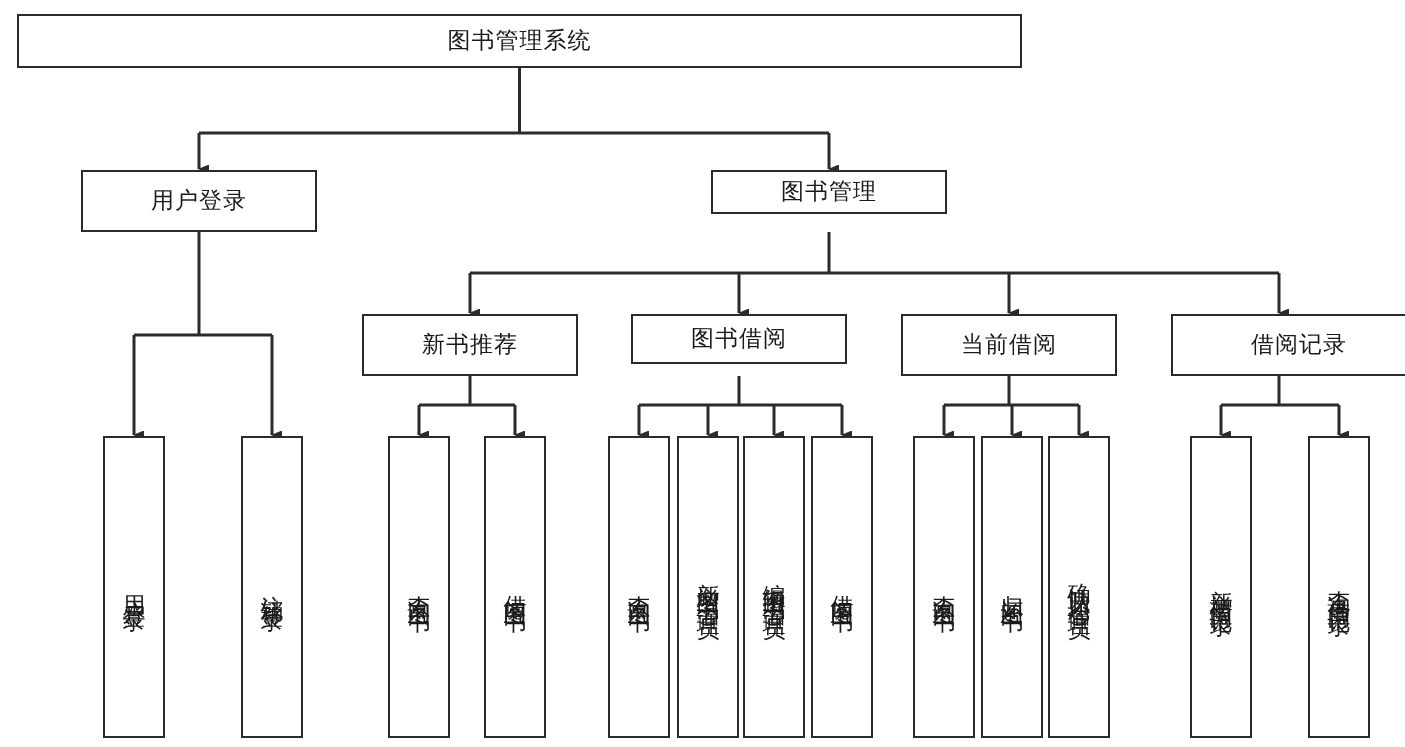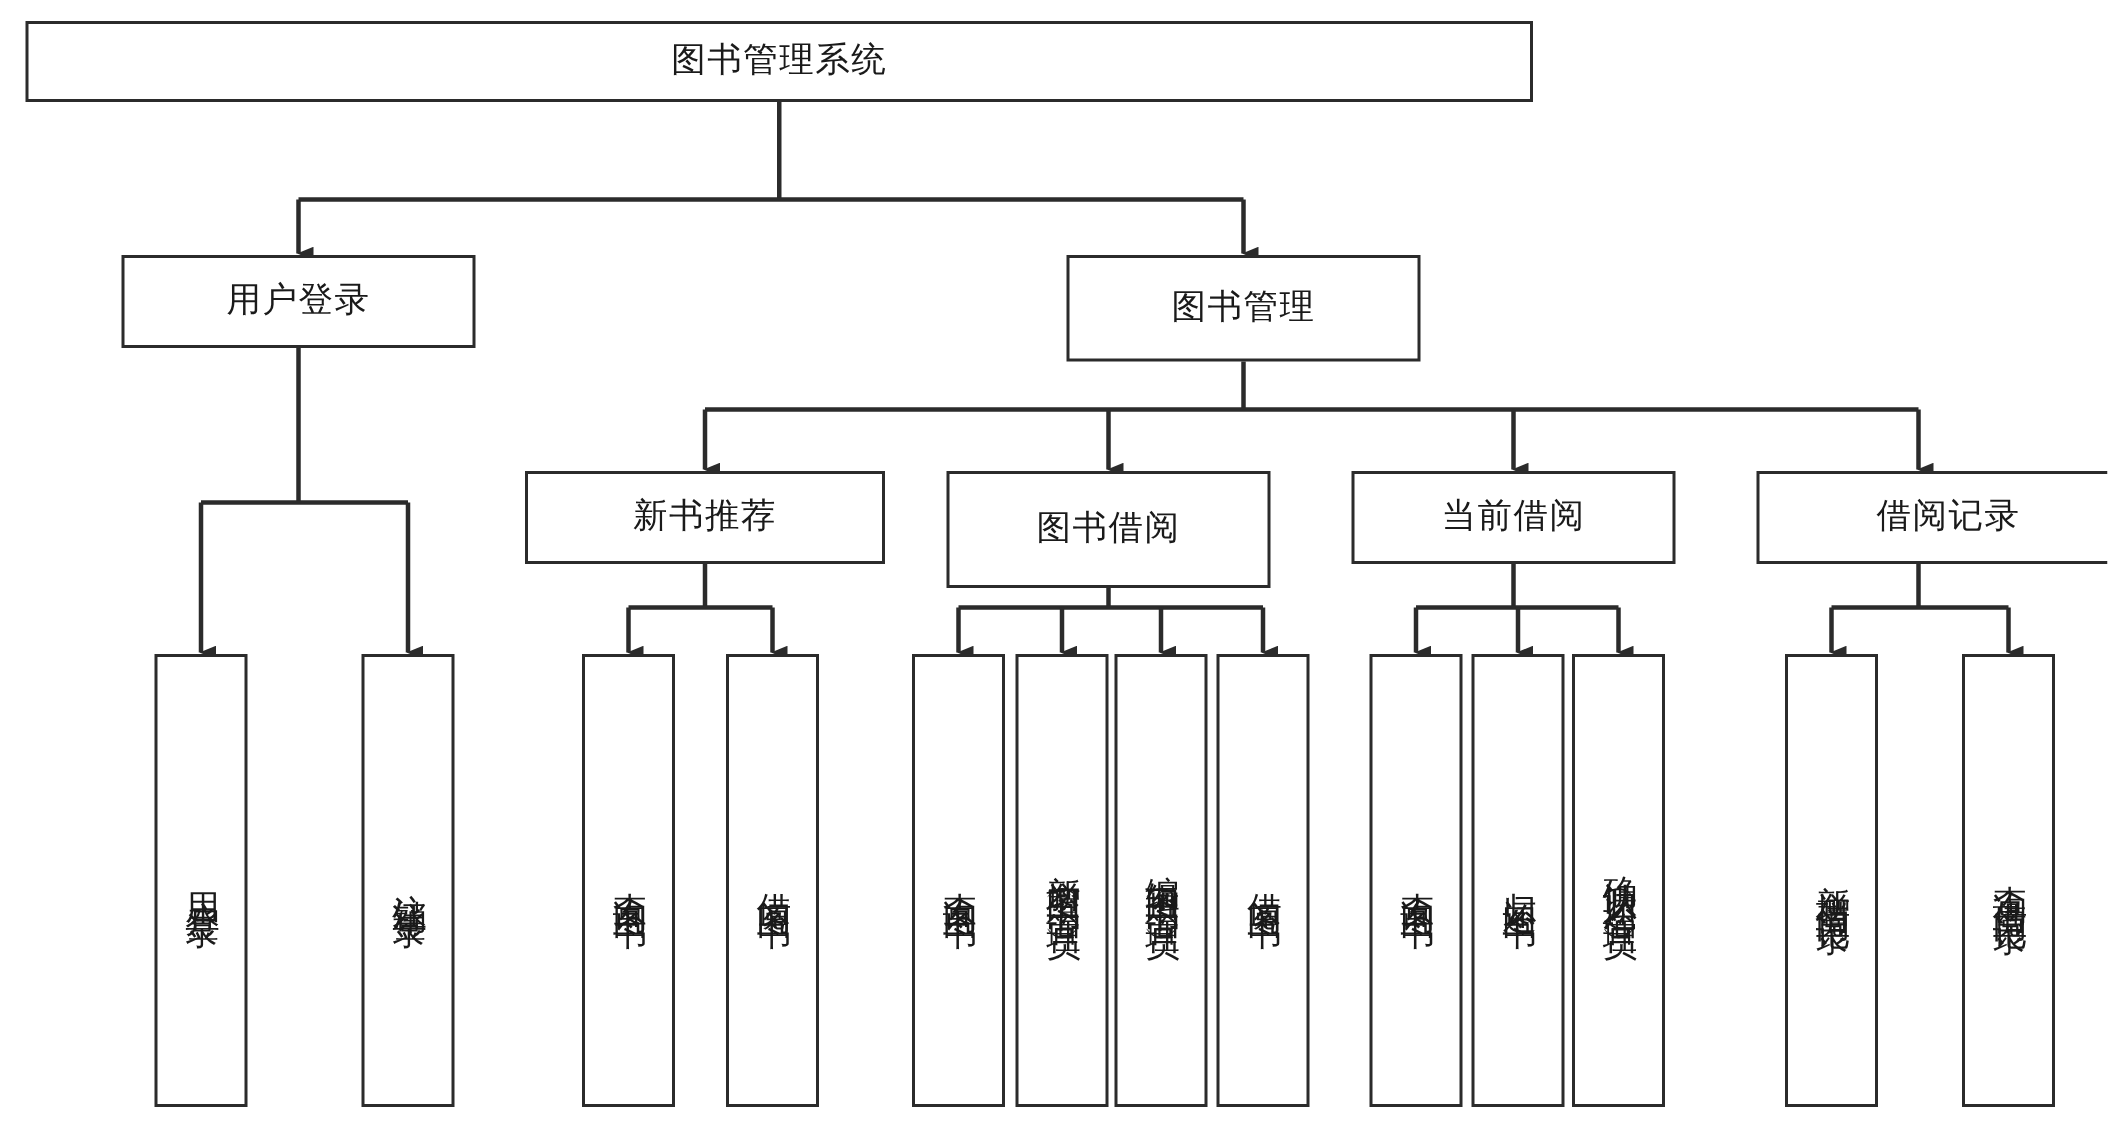--- a/index.html
+++ b/index.html
@@ -114,27 +114,27 @@
       </g>
   </svg>
 
   <div id="nodes">
       <div class="node horiz" style="left: 17px; top: 14px; width: 1005px; height: 54px; border-color: rgb(43, 43, 43); background: rgb(255, 255, 255); color: rgb(26, 26, 26);">
         <span class="hlabel">图书管理系统</span>
       </div>
       <div class="node horiz" style="left: 81px; top: 170px; width: 236px; height: 62px; border-color: rgb(43, 43, 43); background: rgb(255, 255, 255); color: rgb(26, 26, 26);">
         <span class="hlabel">用户登录</span>
       </div>
-      <div class="node horiz" style="left: 711px; top: 170px; width: 236px; height: 71px; border-color: rgb(43, 43, 43); background: rgb(255, 255, 255); color: rgb(26, 26, 26);">
+      <div class="node horiz" style="left: 711px; top: 170px; width: 236px; height: 44px; border-color: rgb(43, 43, 43); background: rgb(255, 255, 255); color: rgb(26, 26, 26);">
         <span class="hlabel">图书管理</span>
       </div>
-      <div class="node horiz" style="left: 350px; top: 314px; width: 240px; height: 62px; border-color: rgb(43, 43, 43); background: rgb(255, 255, 255); color: rgb(26, 26, 26);">
+      <div class="node horiz" style="left: 362px; top: 314px; width: 216px; height: 62px; border-color: rgb(43, 43, 43); background: rgb(255, 255, 255); color: rgb(26, 26, 26);">
         <span class="hlabel">新书推荐</span>
       </div>
-      <div class="node horiz" style="left: 631px; top: 314px; width: 216px; height: 78px; border-color: rgb(43, 43, 43); background: rgb(255, 255, 255); color: rgb(26, 26, 26);">
+      <div class="node horiz" style="left: 631px; top: 314px; width: 216px; height: 50px; border-color: rgb(43, 43, 43); background: rgb(255, 255, 255); color: rgb(26, 26, 26);">
         <span class="hlabel">图书借阅</span>
       </div>
       <div class="node horiz" style="left: 901px; top: 314px; width: 216px; height: 62px; border-color: rgb(43, 43, 43); background: rgb(255, 255, 255); color: rgb(26, 26, 26);">
         <span class="hlabel">当前借阅</span>
       </div>
       <div class="node horiz" style="left: 1171px; top: 314px; width: 256px; height: 62px; border-color: rgb(43, 43, 43); background: rgb(255, 255, 255); color: rgb(26, 26, 26);">
         <span class="hlabel">借阅记录</span>
       </div>
       <div class="node vert" style="left: 103px; top: 436px; width: 62px; height: 302px; border-color: rgb(43, 43, 43); background: rgb(255, 255, 255); color: rgb(26, 26, 26);">
         <span class="vlabel">用户登录</span>

